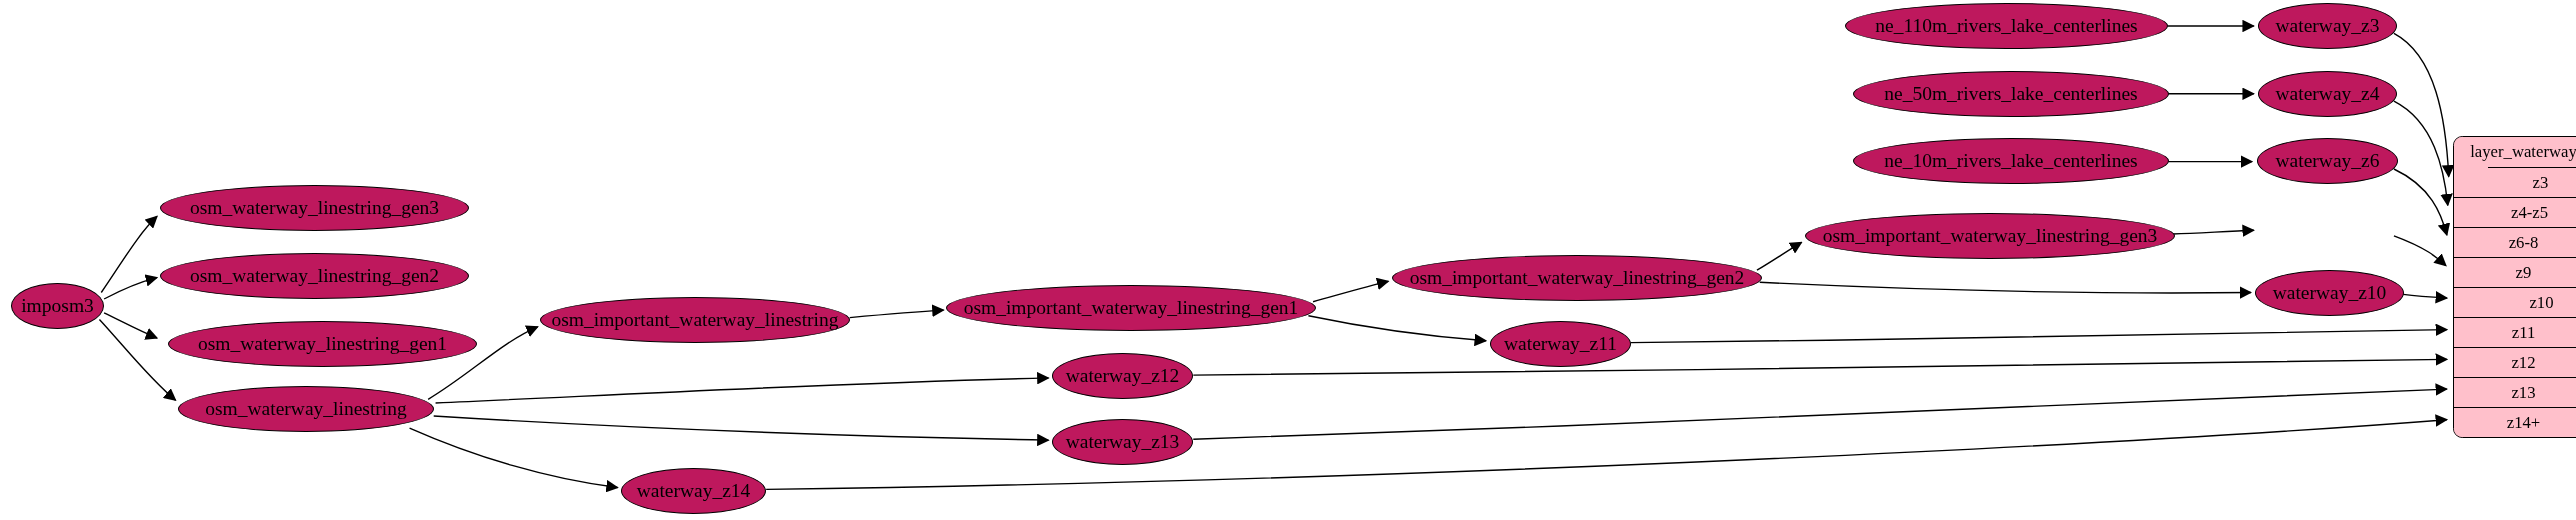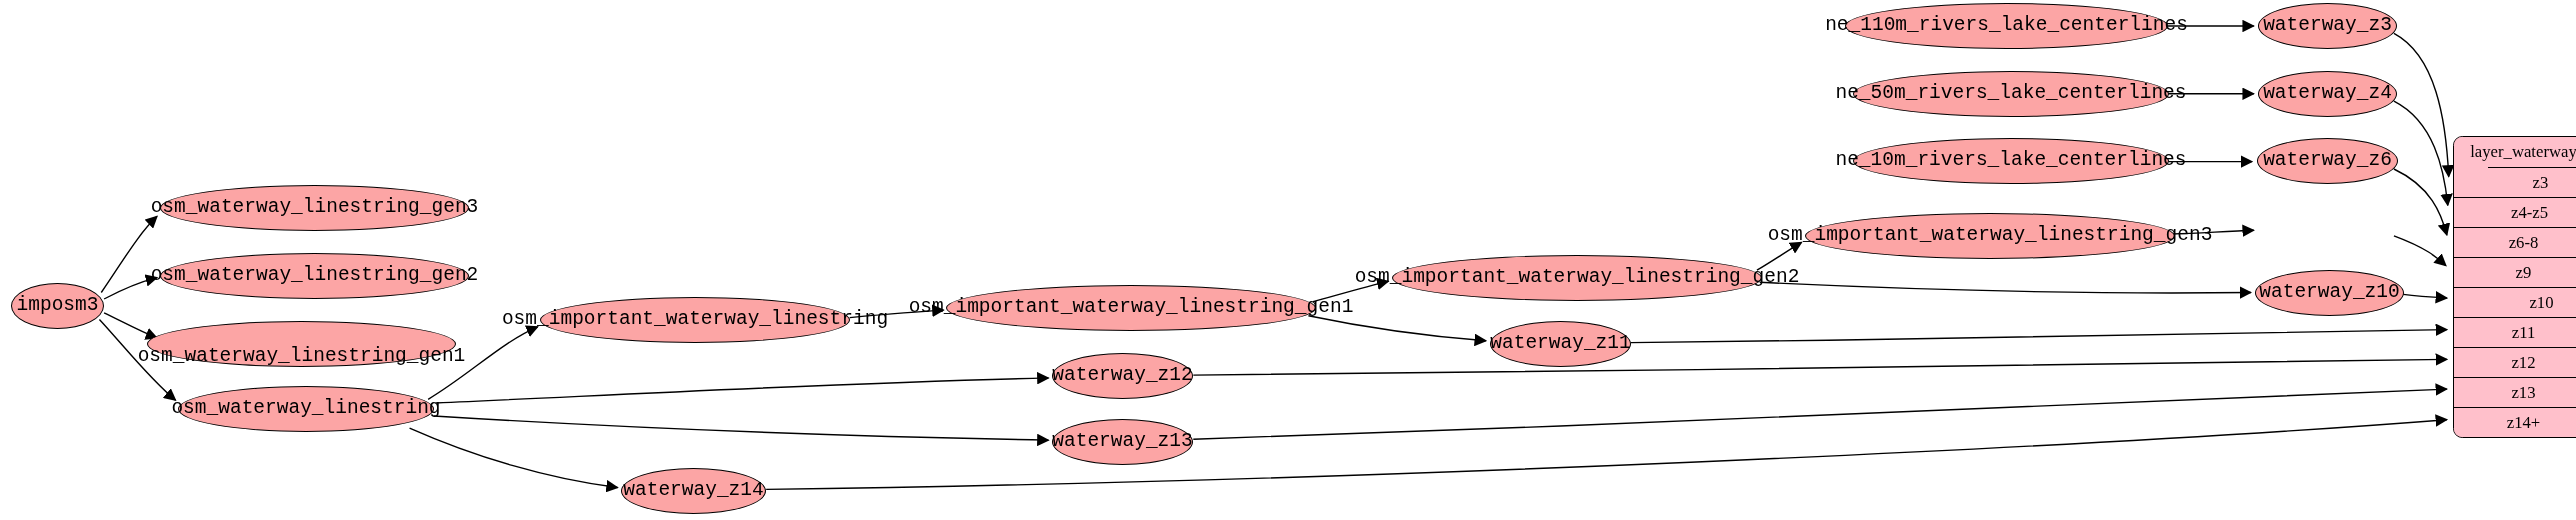--- a/index.html
+++ b/index.html
@@ -24,29 +24,28 @@
   .edge {
     fill: none;
     stroke: #000000;
     stroke-width: 1.5;
   }
   .node {
     position: absolute;
     box-sizing: border-box;
     border: 1.4px solid #000000;
     border-radius: 50%;
-    background: #fca5a5;
+    background: #be185d;
     display: flex;
     align-items: center;
     justify-content: center;
     font-size: 19.5px;
     color: #000000;
     white-space: nowrap;
     line-height: 1;
-    font-family: Liberation Mono, monospace;
   }
   #record {
     position: absolute;
     box-sizing: border-box;
     border: 1.4px solid #000000;
     border-radius: 9.3px;
     overflow: hidden;
     background: #ffc0cb;
   }
   .record-row {
@@ -116,21 +115,21 @@
     </div>
 <div class="node" style="left: 11px; top: 283px; width: 93px; height: 46px;">
       <span>imposm3</span>
     </div>
     <div class="node" style="left: 160px; top: 185px; width: 309px; height: 46px;">
       <span>osm_waterway_linestring_gen3</span>
     </div>
     <div class="node" style="left: 160px; top: 253px; width: 309px; height: 46px;">
       <span>osm_waterway_linestring_gen2</span>
     </div>
-    <div class="node" style="left: 147px; top: 321px; width: 309px; height: 46px; align-items: flex-end;">
+    <div class="node" style="left: 168px; top: 321px; width: 309px; height: 46px;">
       <span>osm_waterway_linestring_gen1</span>
     </div>
     <div class="node" style="left: 178px; top: 386px; width: 256px; height: 46px;">
       <span>osm_waterway_linestring</span>
     </div>
     <div class="node" style="left: 540px; top: 297px; width: 310px; height: 46px;">
       <span>osm_important_waterway_linestring</span>
     </div>
     <div class="node" style="left: 946px; top: 285px; width: 370px; height: 46px;">
       <span>osm_important_waterway_linestring_gen1</span>

